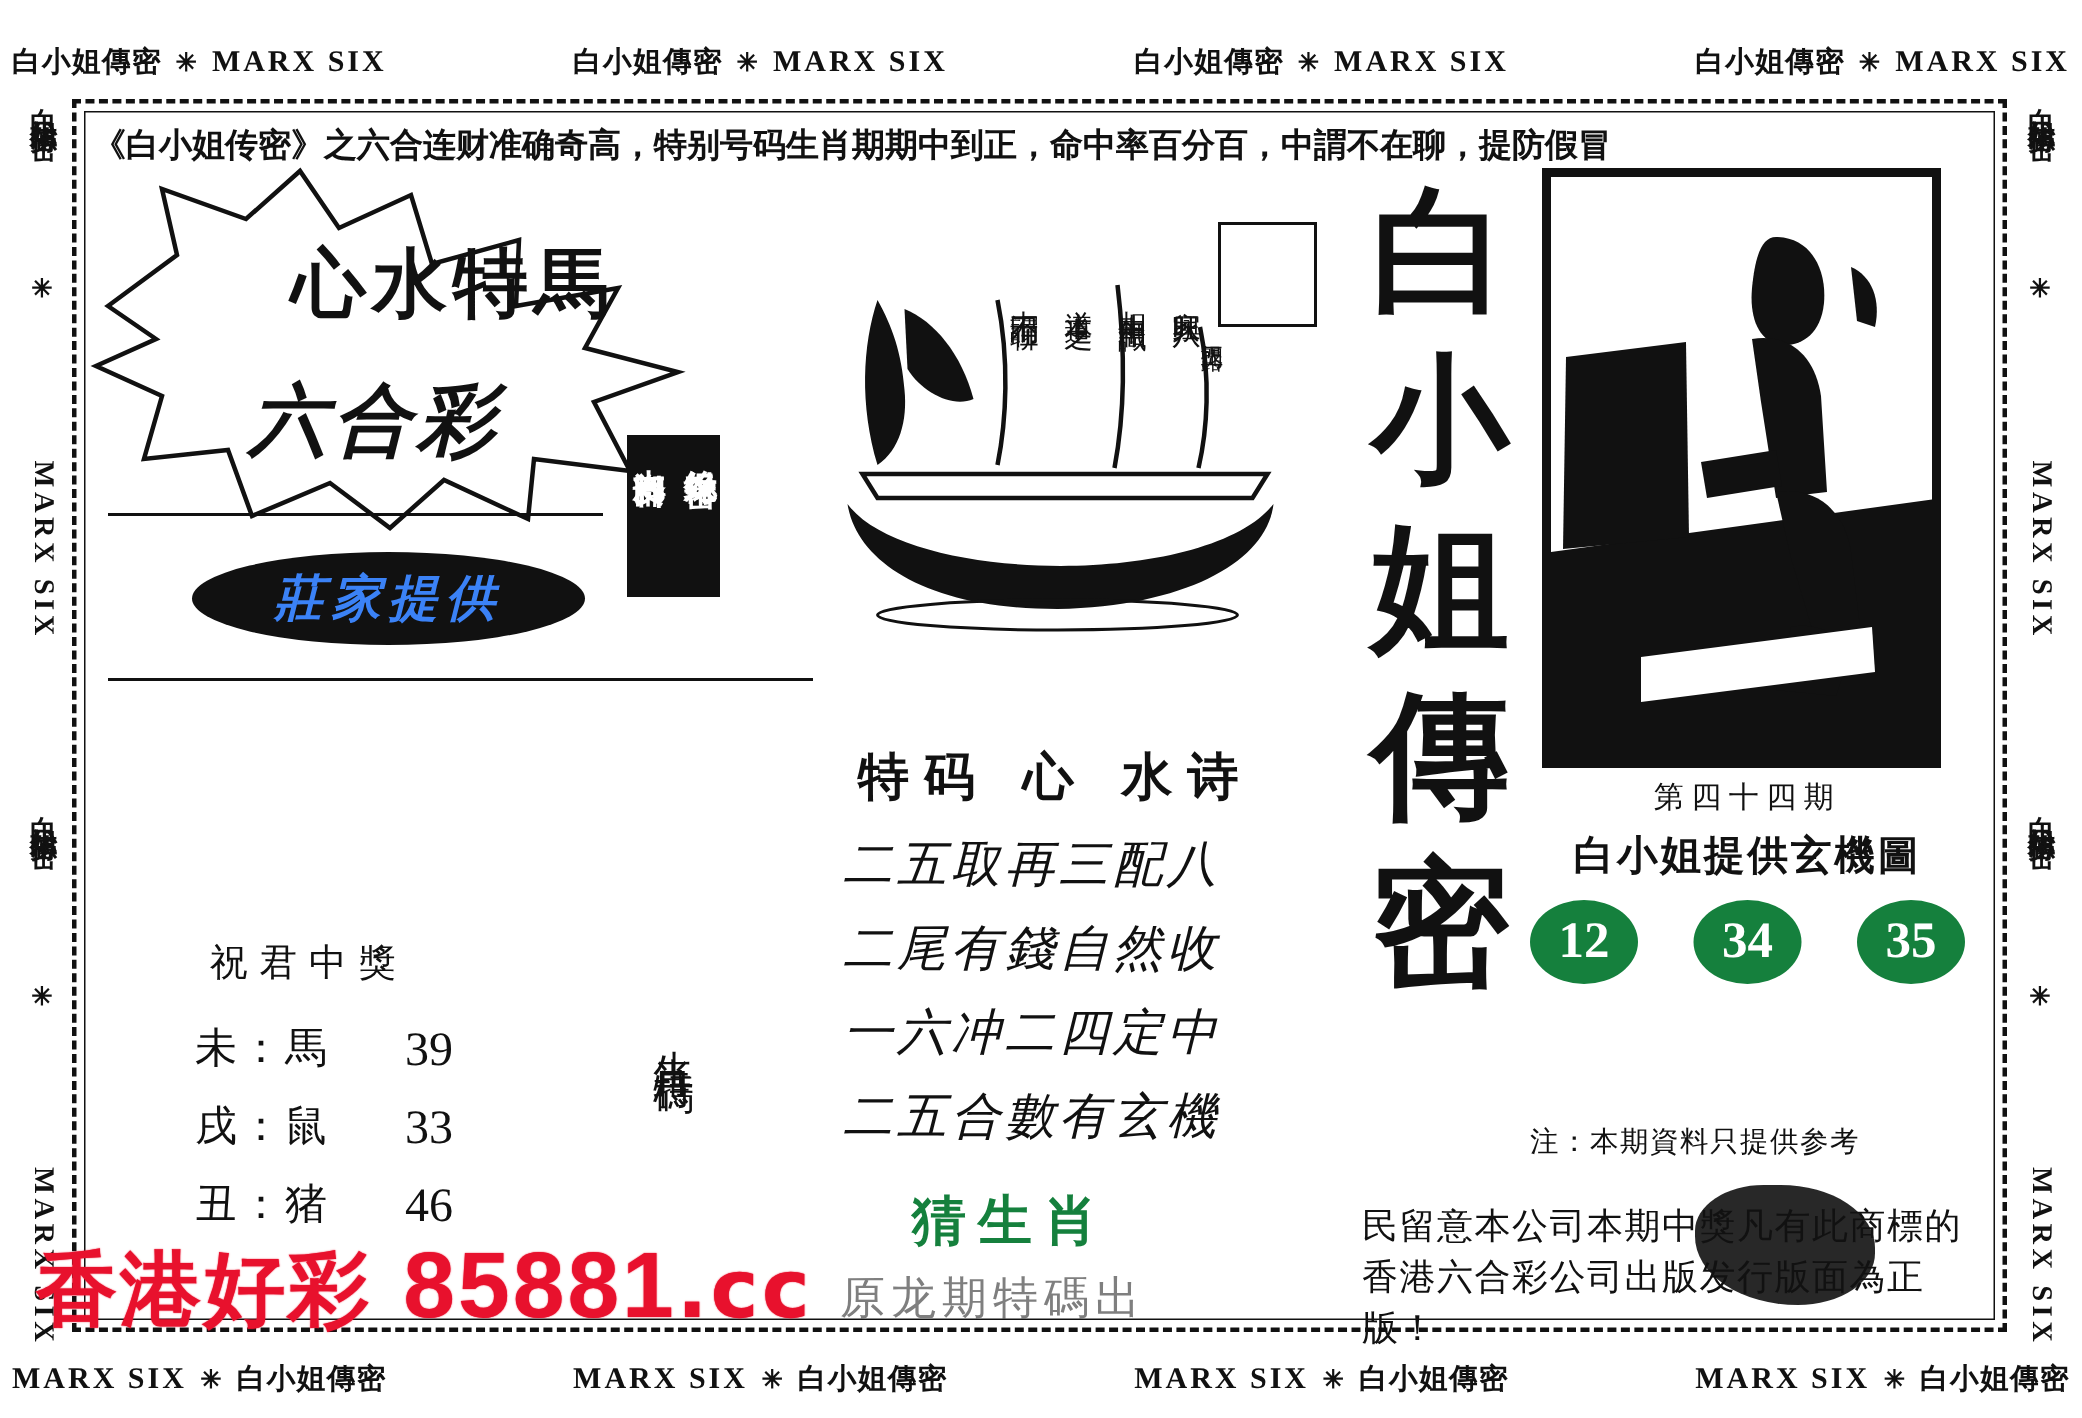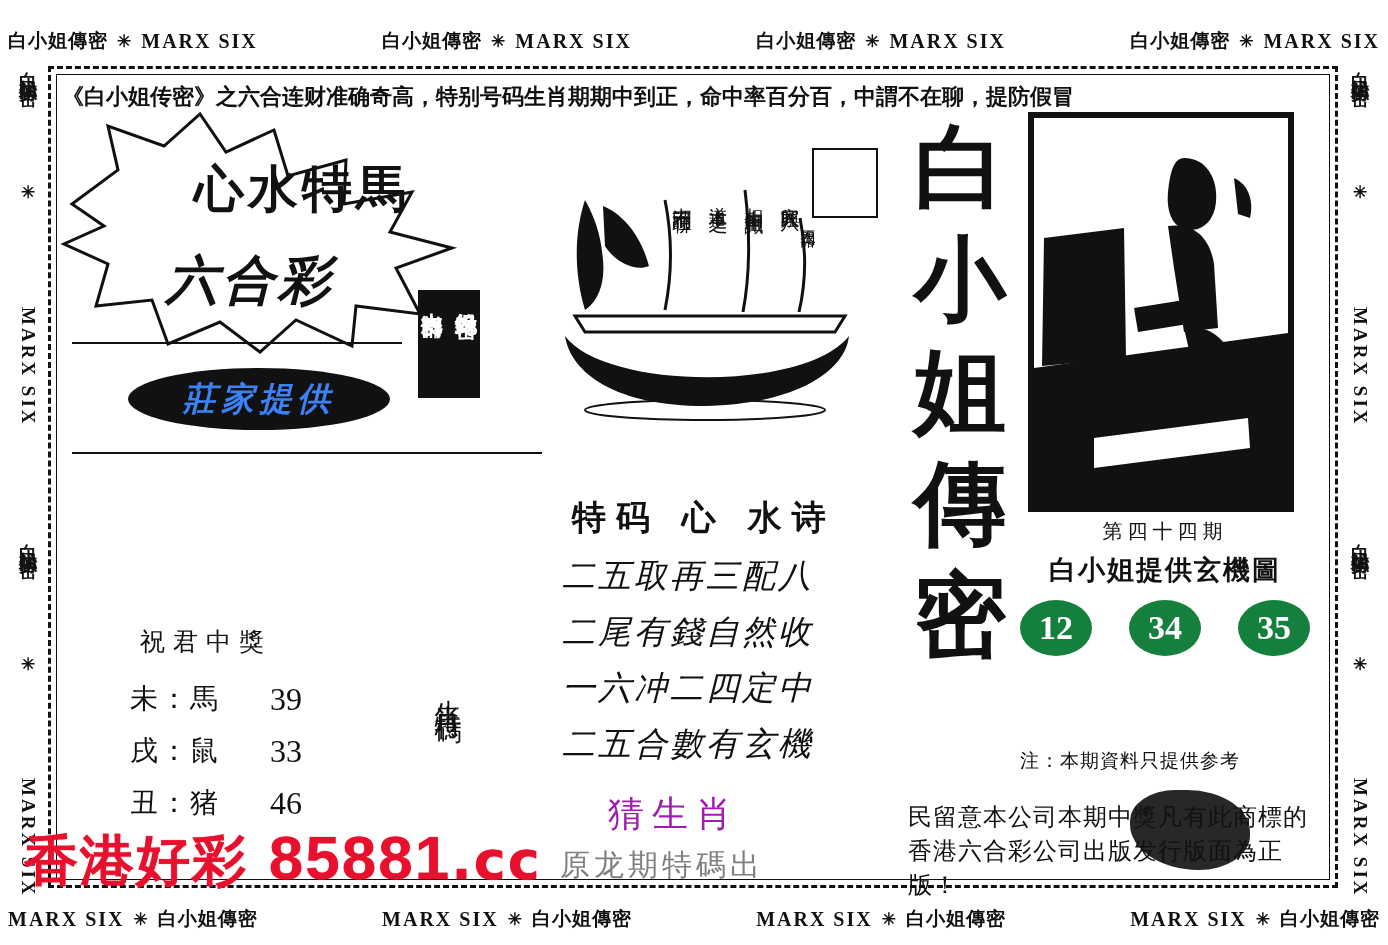--- a/index.html
+++ b/index.html
@@ -140,22 +140,22 @@
     font-family:"DejaVu Sans", sans-serif;font-size:34px;font-weight:bold;
     letter-spacing:10px;color:#111;
   }
   .poem{
     position:absolute;left:562px;top:548px;width:320px;
     font-family:"DejaVu Sans", sans-serif;font-size:33px;line-height:56px;
     letter-spacing:3px;color:#111;font-style:italic;
   }
   .guess{
     position:absolute;left:608px;top:790px;
-    font-family:"DejaVu Sans", sans-serif;font-size:36px;font-weight:normal;
-    letter-spacing:8px;color:#a21caf;text-align:right;
+    font-family:"DejaVu Sans", sans-serif;font-size:36px;font-weight:bold;
+    letter-spacing:8px;color:#15803d;text-align:right;
   }
   .bottom-faint{
     position:absolute;left:560px;top:845px;width:330px;
     font-family:Liberation Serif, serif;font-size:30px;color:#555;letter-spacing:4px;
     opacity:.75;
   }
 
   
   .big-cn{
     position:absolute;left:890px;top:112px;width:140px;

